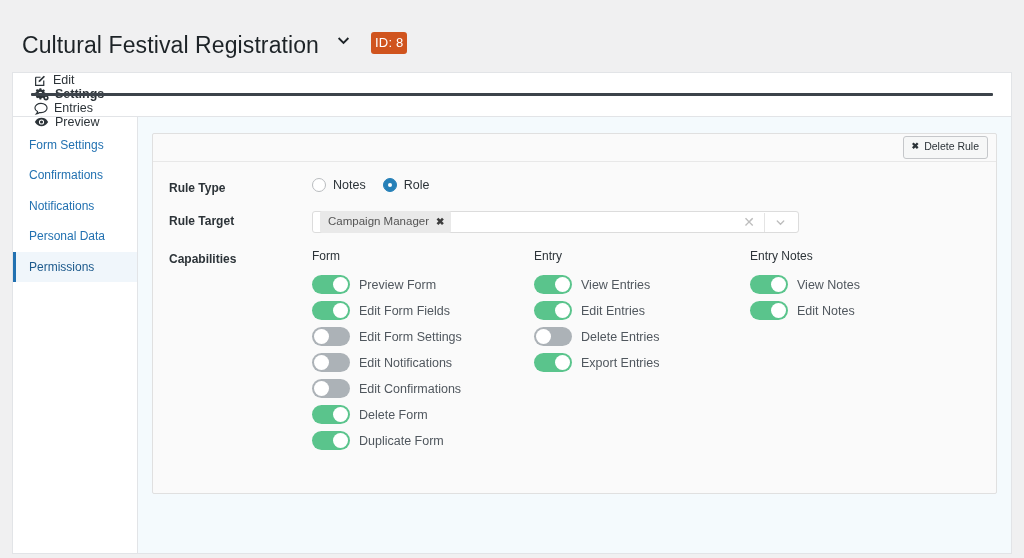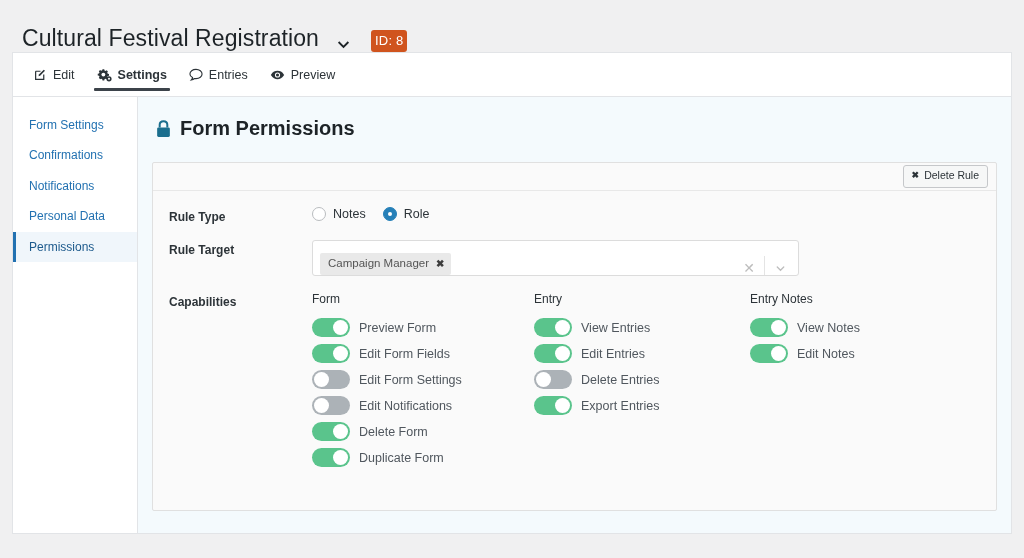--- a/index.html
+++ b/index.html
@@ -6,24 +6,25 @@
   html, body {
     margin: 0; padding: 0;
     width: 1024px; height: 558px;
     background: #f0f0f1;
     font-family: "Liberation Sans", sans-serif;
     overflow: hidden;
   }
 
   
   .page-header {
-    height: 52px;
-    display: flex;
-    align-items: flex-end;
+    height: 40px;
+    display: flex;
+    align-items: flex-start;
     padding: 0 0 0 22px;
+    margin-top: 32px;
   }
   .form-title {
     font-size: 23px;
     color: #1d2327;
     font-weight: 400;
     letter-spacing: .1px;
     white-space: nowrap;
   }
   .title-caret {
     margin-left: 16px;
@@ -48,20 +49,21 @@
   
   .tabbar {
     margin: 0 12px;
     background: #ffffff;
     border: 1px solid #e2e4e7;
     border-bottom: none;
     height: 44px;
     display: flex;
     align-items: stretch;
     padding: 0 10px;
+    flex-direction: column;
   }
   .tab {
     display: flex;
     align-items: center;
     gap: 6px;
     padding: 0 11px;
     font-size: 12.5px;
     color: #2c3338;
     position: relative;
     cursor: pointer;
@@ -197,23 +199,23 @@
     border-radius: 50%;
     background: #fff;
   }
   .radio-lbl { font-size: 12.5px; color: #2c3338; }
 
   
   .select-box {
     background: #ffffff;
     border: 1px solid #dcdcdc;
     border-radius: 3px;
-    height: 36px;
-    display: flex;
-    align-items: flex-end;
+    height: 22px;
+    display: flex;
+    align-items: center;
     padding: 0 2px 0 7px;
     max-width: 487px;
     cursor: text;
   }
   .tags { flex: 1; display: flex; align-items: center; gap: 5px; }
   .tag {
     display: inline-flex;
     align-items: center;
     gap: 7px;
     background: #e9e9e9;
@@ -337,29 +339,20 @@
   <div class="sidebar">
     <div class="side-item">Form Settings</div>
     <div class="side-item">Confirmations</div>
     <div class="side-item">Notifications</div>
     <div class="side-item">Personal Data</div>
     <div class="side-item active">Permissions</div>
   </div>
 
   <div class="content">
 
-    <div class="content-title">
-      <span class="lock-icon">
-        <svg width="15" height="18" viewBox="0 0 14 17" fill="none">
-          <path d="M3.4 7 V4.6 C3.4 2.6 4.9 1.2 7 1.2 C9.1 1.2 10.6 2.6 10.6 4.6 V7" stroke="#1a6e8e" stroke-width="1.9" fill="none"></path>
-          <rect x="1" y="7" width="12" height="9" rx="1.3" fill="#1a6e8e"></rect>
-        </svg>
-      </span>
-      <span>Form Permissions</span>
-    </div>
 
     <div class="rule-card">
 
       <div class="rule-head">
         <button class="btn-delete">
           <span class="xg">✖</span>
           <span>Delete Rule</span>
         </button>
       </div>
 
@@ -427,20 +420,26 @@
                     </span>
                   <span class="cap-lbl">Edit Form Settings</span>
                 </label>
                 <label class="cap-item">
                   <span class="toggle">
                       <span class="knob"></span>
                     </span>
                   <span class="cap-lbl">Edit Notifications</span>
                 </label>
                 <label class="cap-item">
+                  <span class="toggle">
+                      <span class="knob"></span>
+                    </span>
+                  <span class="cap-lbl">Edit Confirmations</span>
+                </label>
+                <label class="cap-item">
                   <span class="toggle on">
                       <span class="knob"></span>
                     </span>
                   <span class="cap-lbl">Delete Form</span>
                 </label>
                 <label class="cap-item">
                   <span class="toggle on">
                       <span class="knob"></span>
                     </span>
                   <span class="cap-lbl">Duplicate Form</span>

